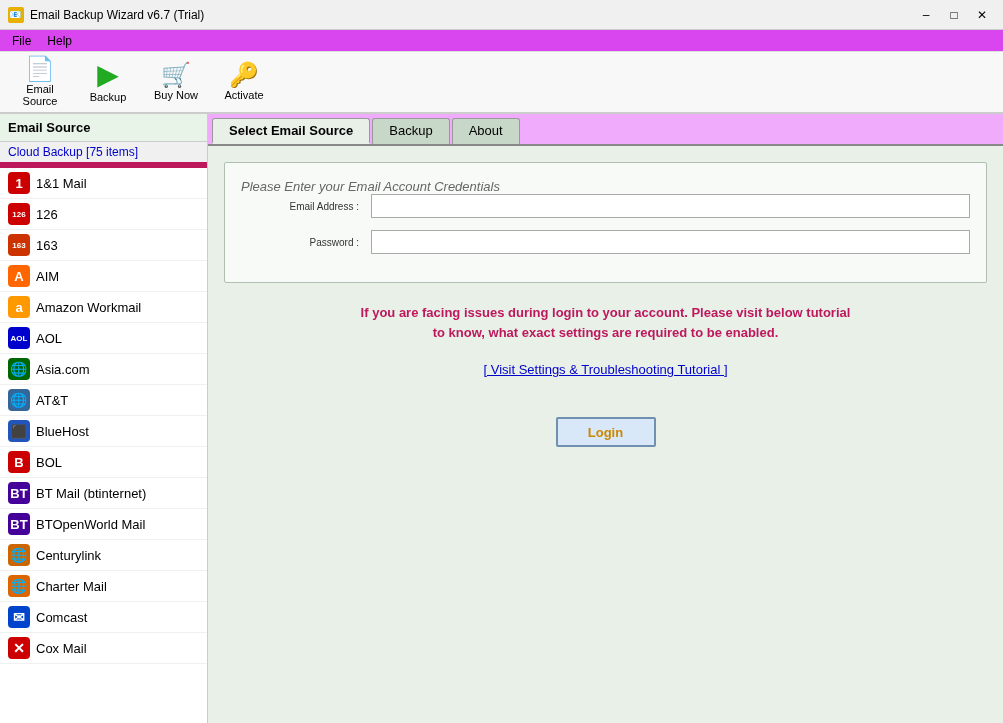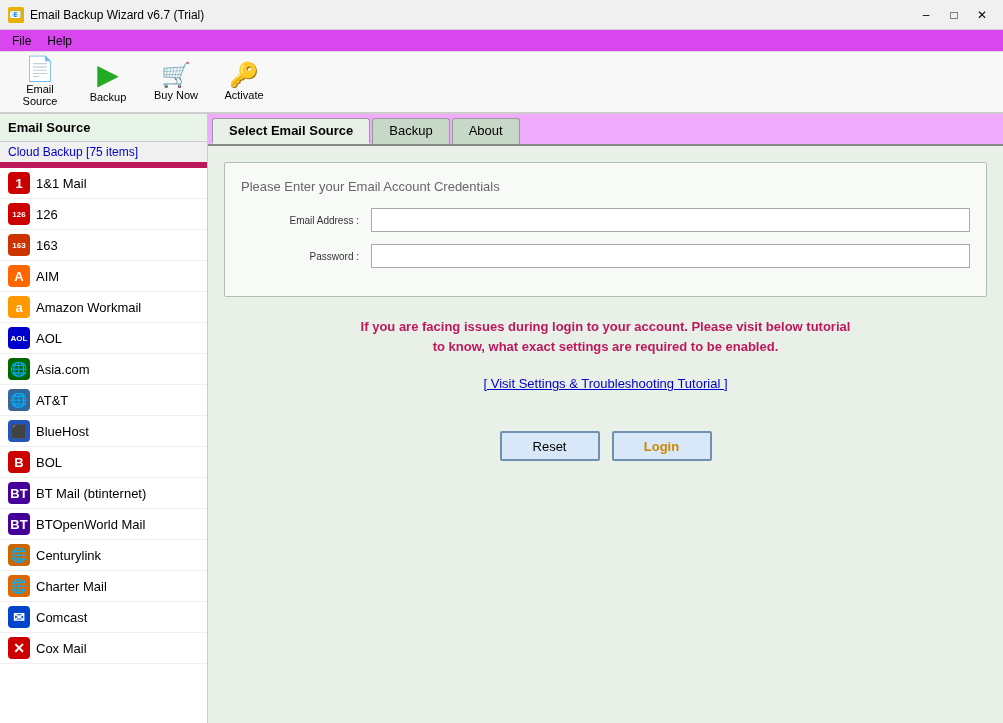--- a/index.html
+++ b/index.html
@@ -163,21 +163,21 @@
     .credentials-box {
       border: 1px solid #b0c0b0;
       background: #f8faf8;
       padding: 16px;
       margin-bottom: 16px;
       border-radius: 2px;
     }
     .credentials-title {
       font-size: 13px;
       color: #666;
-      margin-bottom: 14px;
+      font-style: italic;
     }
     .form-row {
       display: flex;
       align-items: center;
       margin-bottom: 12px;
     }
     .form-label {
       width: 130px;
       font-size: 10px;
       color: #333;
@@ -373,19 +373,18 @@
         <div class="form-row">
           <label class="form-label">Password :</label>
           <input class="form-input" type="password" style="">
         </div>
       </div>
 
       <div class="info-message">If you are facing issues during login to your account. Please visit below tutorial to know, what exact settings are required to be enabled.</div>
       <div class="info-link">[ Visit Settings &amp; Troubleshooting Tutorial ]</div>
 
       <div class="button-row">
-        <button class="btn btn-reset">Reset</button>
         <button class="btn btn-login">Login</button>
       </div>
 
     </div>
   </div>
 </div>
 
 </body></html>

